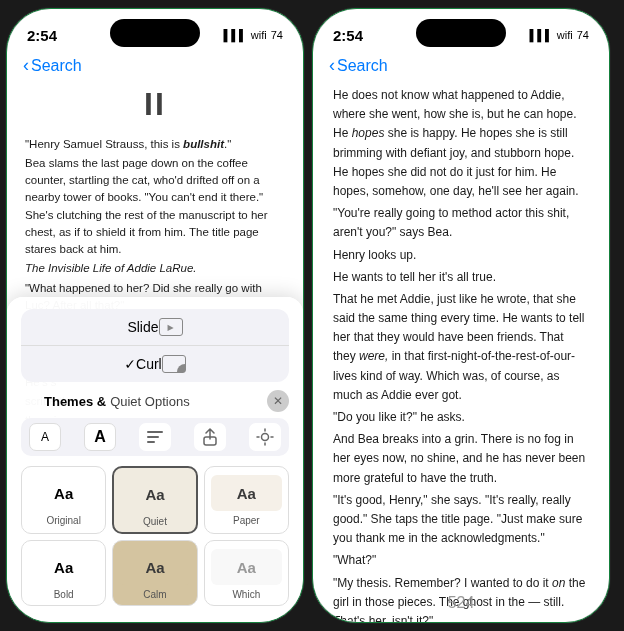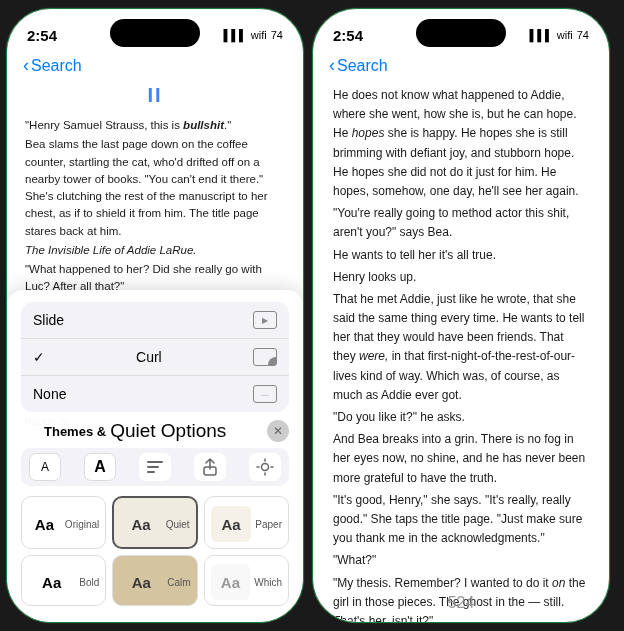--- a/index.html
+++ b/index.html
@@ -99,23 +99,23 @@
     }
     .book-location {
       text-align: center;
       font-style: italic;
       font-size: 11.5px;
       margin-bottom: 4px;
       color: #333;
     }
     .chapter-num {
       text-align: center;
-      font-size: 20px;
+      font-size: 32px;
       font-weight: 700;
-      color: #3b82f6;
+      color: #404040;
       margin-bottom: 6px;
       letter-spacing: 2px;
     }
     .book-text {
       font-size: 11.5px;
       line-height: 1.5;
       color: #1a1a1a;
     }
     .book-text p {
       margin-bottom: 2px;
@@ -140,21 +140,21 @@
       flex-direction: column;
       gap: 0;
       margin-bottom: 8px;
       background: #f2f2f7;
       border-radius: 12px;
       overflow: hidden;
     }
     .transition-item {
       display: flex;
       align-items: center;
-      justify-content: space-between;
+      justify-content: center;
       padding: 9px 12px;
       font-size: 14px;
       color: #000;
       border-bottom: 0.5px solid #ddd;
     }
     .transition-item:last-child { border-bottom: none; }
     .transition-item.selected { }
     .transition-icon {
       width: 24px;
       height: 18px;
@@ -182,22 +182,22 @@
       justify-content: space-between;
       margin-bottom: 6px;
     }
     .themes-label {
       font-size: 13px;
       font-weight: 600;
       color: #000;
       margin-left: 23px;
     }
     .quiet-options {
-      font-size: 19px;
-      color: #000000;
+      font-size: 13px;
+      color: #404040;
     }
     .close-btn {
       width: 22px;
       height: 22px;
       background: #ccc;
       border-radius: 50%;
       display: flex;
       align-items: center;
       justify-content: center;
       font-size: 12px;
@@ -240,21 +240,21 @@
     
     .theme-grid {
       display: grid;
       grid-template-columns: 1fr 1fr 1fr;
       gap: 6px;
     }
     .theme-card {
       border-radius: 10px;
       padding: 8px 6px 5px 6px;
       display: flex;
-      flex-direction: row;
+      flex-direction: column;
       align-items: center;
       gap: 4px;
       border: 0.5px solid #ddd;
     }
     .theme-card.selected {
       border: 2px solid #555;
     }
     .theme-card-inner {
       width: 100%;
       height: 36px;
@@ -357,26 +357,20 @@
               </div>
             </div>
           </div>
           <div class="transition-item selected">
             <span>✓</span>
             <span>Curl</span>
             <div style="display:flex;align-items:center;gap:6px;">
               <div class="transition-icon curl-icon"></div>
             </div>
           </div>
-          <div class="transition-item">
-            <span>None</span>
-            <div class="transition-icon">
-              <span style="font-size:8px;color:#aaa;">—</span>
-            </div>
-          </div>
         </div>
 
         <div class="themes-header">
           <div style="display:flex;align-items:center;gap:4px;">
             <span class="themes-label">Themes &amp;</span>
             <span class="quiet-options">Quiet Options</span>
           </div>
           <div class="close-btn">✕</div>
         </div>
 
@@ -453,22 +447,22 @@
       <div class="nav-bar">
         <div class="back-btn">
           <span class="back-chevron">‹</span>
           <span>Search</span>
         </div>
       </div>
 
       <div class="reading-content">
         <p>He does not know what happened to Addie, where she went, how she is, but he can hope. He <span class="italic">hopes</span> she is happy. He hopes she is still brimming with defiant joy, and stubborn hope. He hopes she did not do it just for him. He hopes, somehow, one day, he'll see her again.</p>
         <p>"You're really going to method actor this shit, aren't you?" says Bea.</p>
+        <p>Henry looks up.</p>
         <p>He wants to tell her it's all true.</p>
-        <p>Henry looks up.</p>
         <p>That he met Addie, just like he wrote, that she said the same thing every time. He wants to tell her that they would have been friends. That they <span class="italic">were,</span> in that first-night-of-the-rest-of-our-lives kind of way. Which was, of course, as much as Addie ever got.</p>
         <p>"Do you like it?" he asks.</p>
         <p>And Bea breaks into a grin. There is no fog in her eyes now, no shine, and he has never been more grateful to have the truth.</p>
         <p>"It's good, Henry," she says. "It's really, really good." She taps the title page. "Just make sure you thank me in the acknowledgments."</p>
         <p>"What?"</p>
         <p>"My thesis. Remember? I wanted to do it <span class="italic">on</span> the girl in those pieces. The ghost in the — still. That's her, isn't it?"</p>
 
       </div>
 
       <div class="page-num">524</div>

